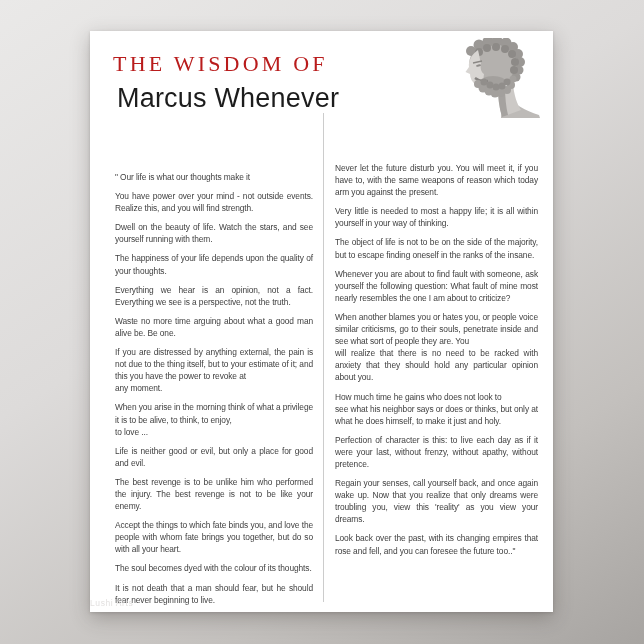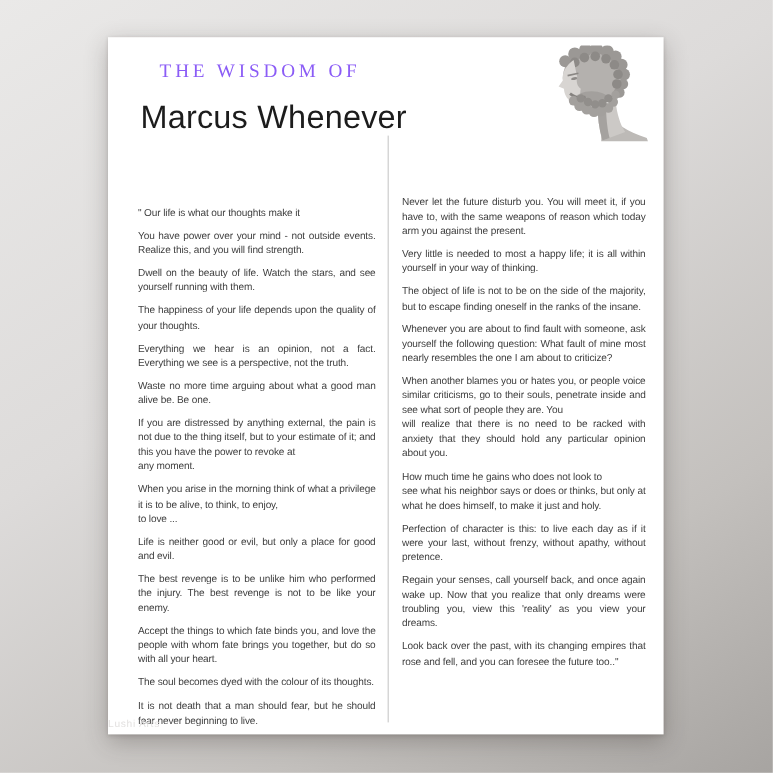--- a/index.html
+++ b/index.html
@@ -10,26 +10,26 @@
     background: linear-gradient(148deg, #eae9e8 0%, #dddbda 40%, #c3c0bd 75%, #a7a4a1 100%);
     font-family: "Liberation Sans", sans-serif;
   }
   .poster {
     position: absolute; left: 90px; top: 31px;
     width: 463px; height: 581px;
     background: #ffffff;
     box-shadow: 0 6px 18px rgba(55,50,45,0.30), 0 1px 3px rgba(55,50,45,0.18);
   }
   .title-small {
-    position: absolute; left: 43px; top: 20px;
+    position: absolute; left: 23px; top: 20px;
     font-family: "Liberation Serif", serif;
     font-weight: 400;
-    font-size: 16px;
+    font-size: 22px;
     letter-spacing: 3.2px;
-    color: #8b5cf6;
+    color: #b91c1c;
     white-space: nowrap;
   }
   .title-main {
     position: absolute; left: 27px; top: 52px;
     font-size: 27px;
     font-weight: 500;
     color: #1c1c1c;
     letter-spacing: 0.2px;
     white-space: nowrap;
   }

